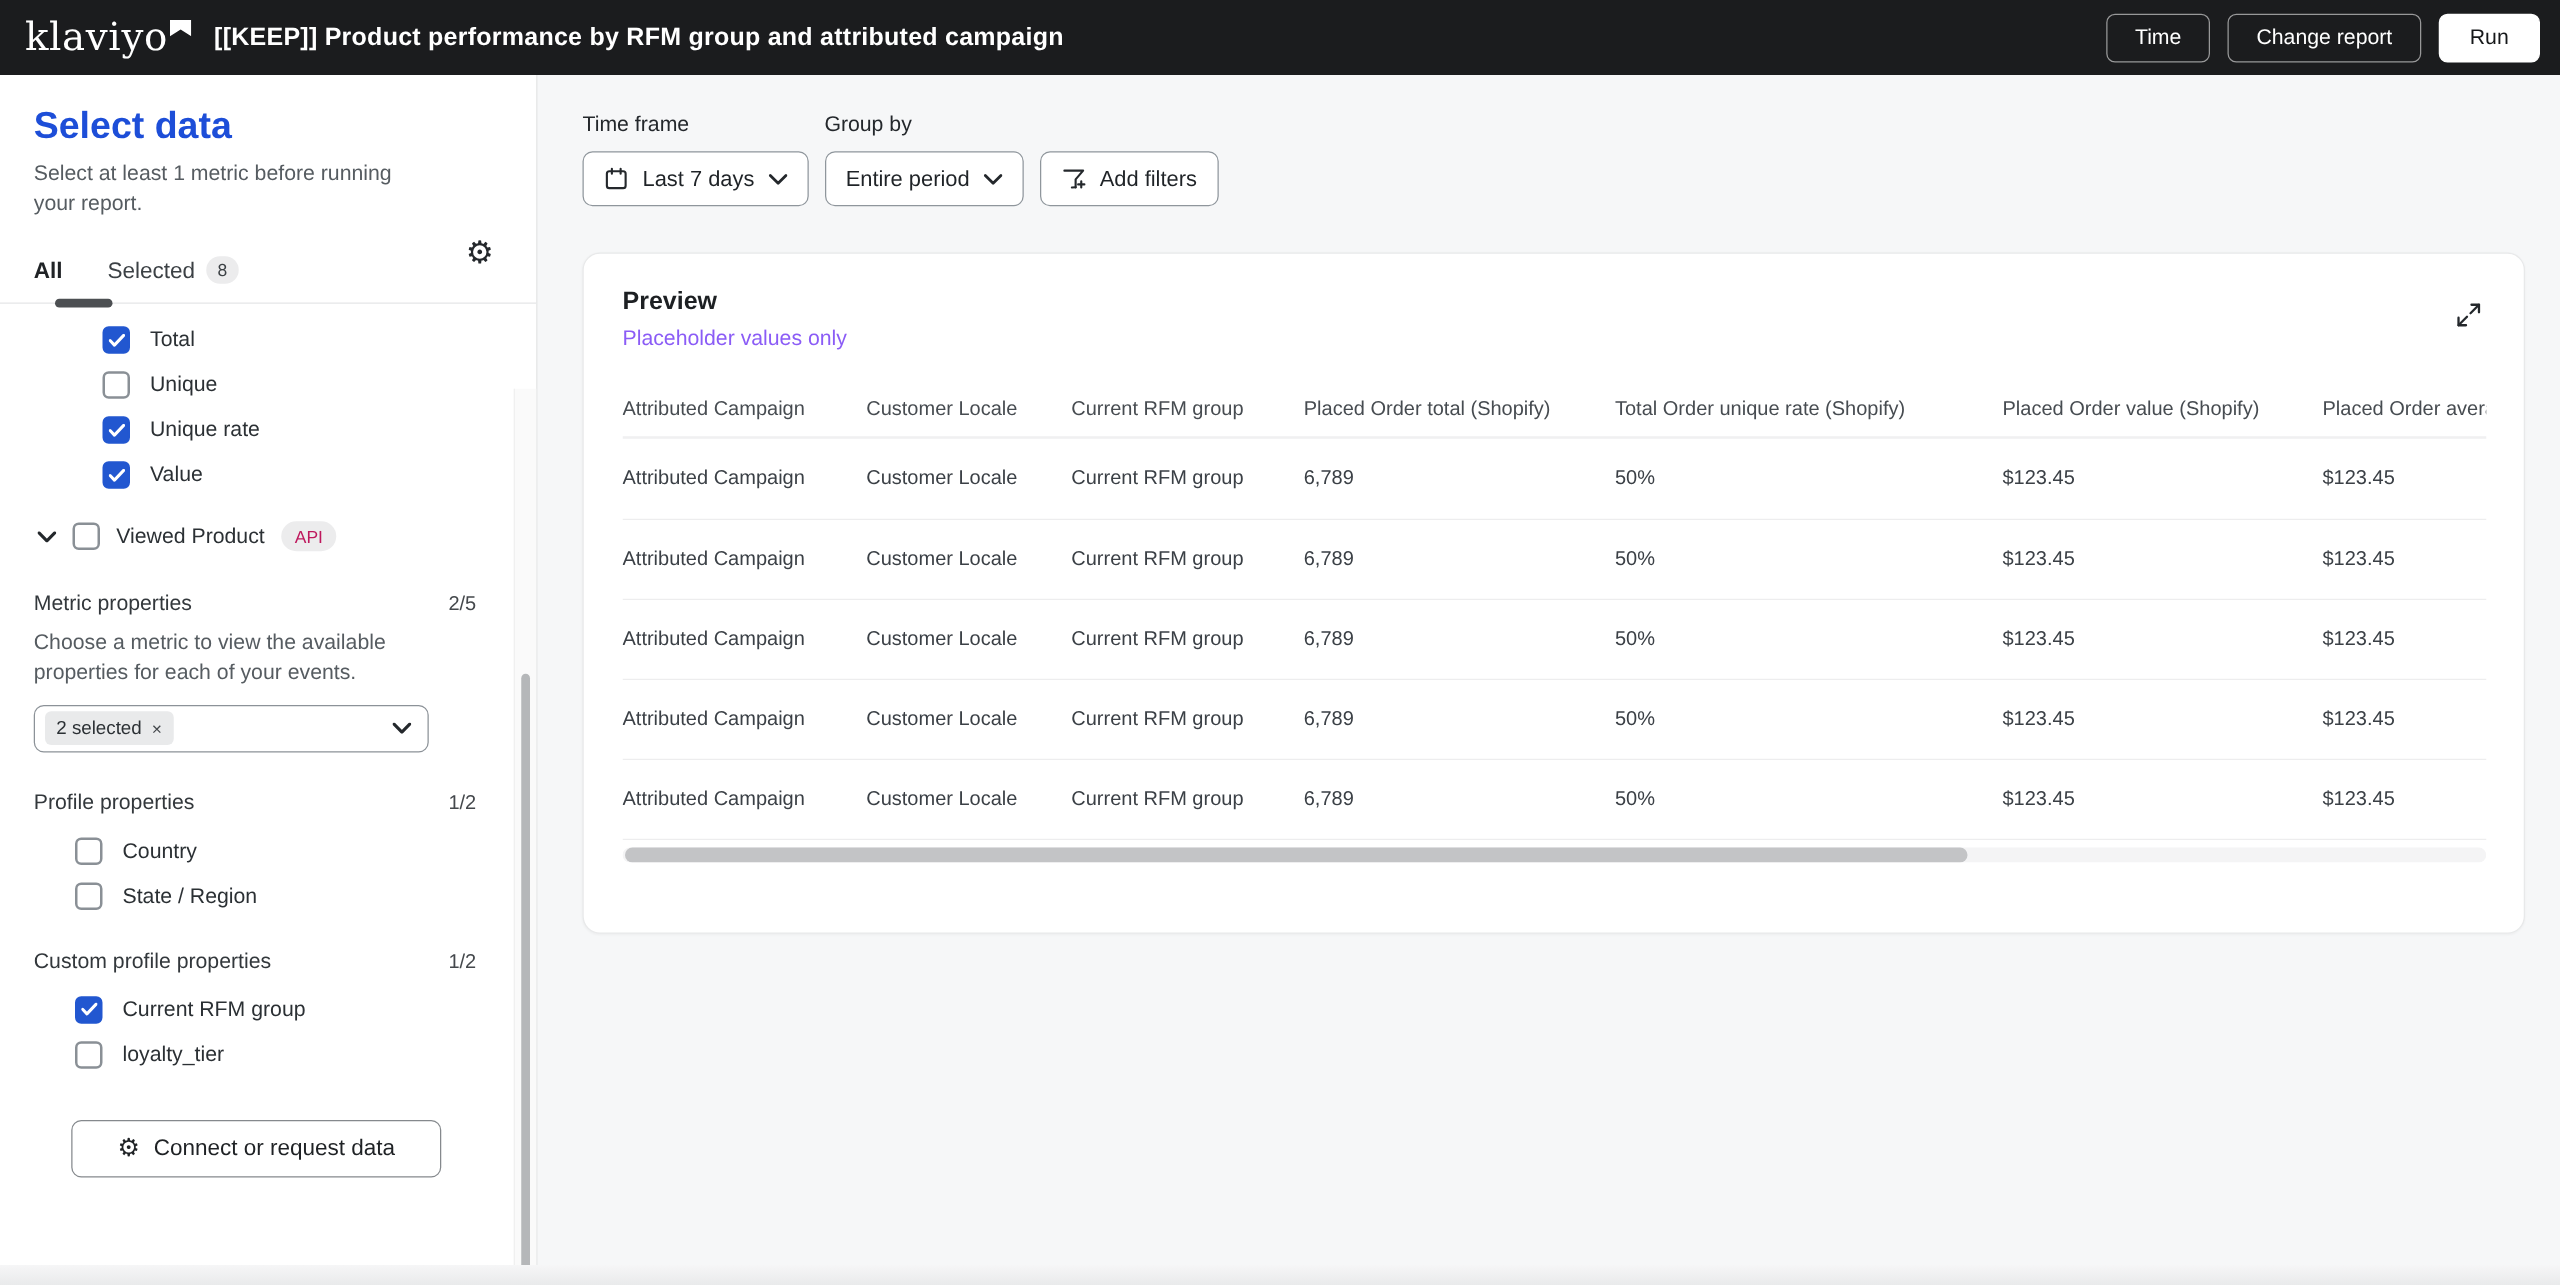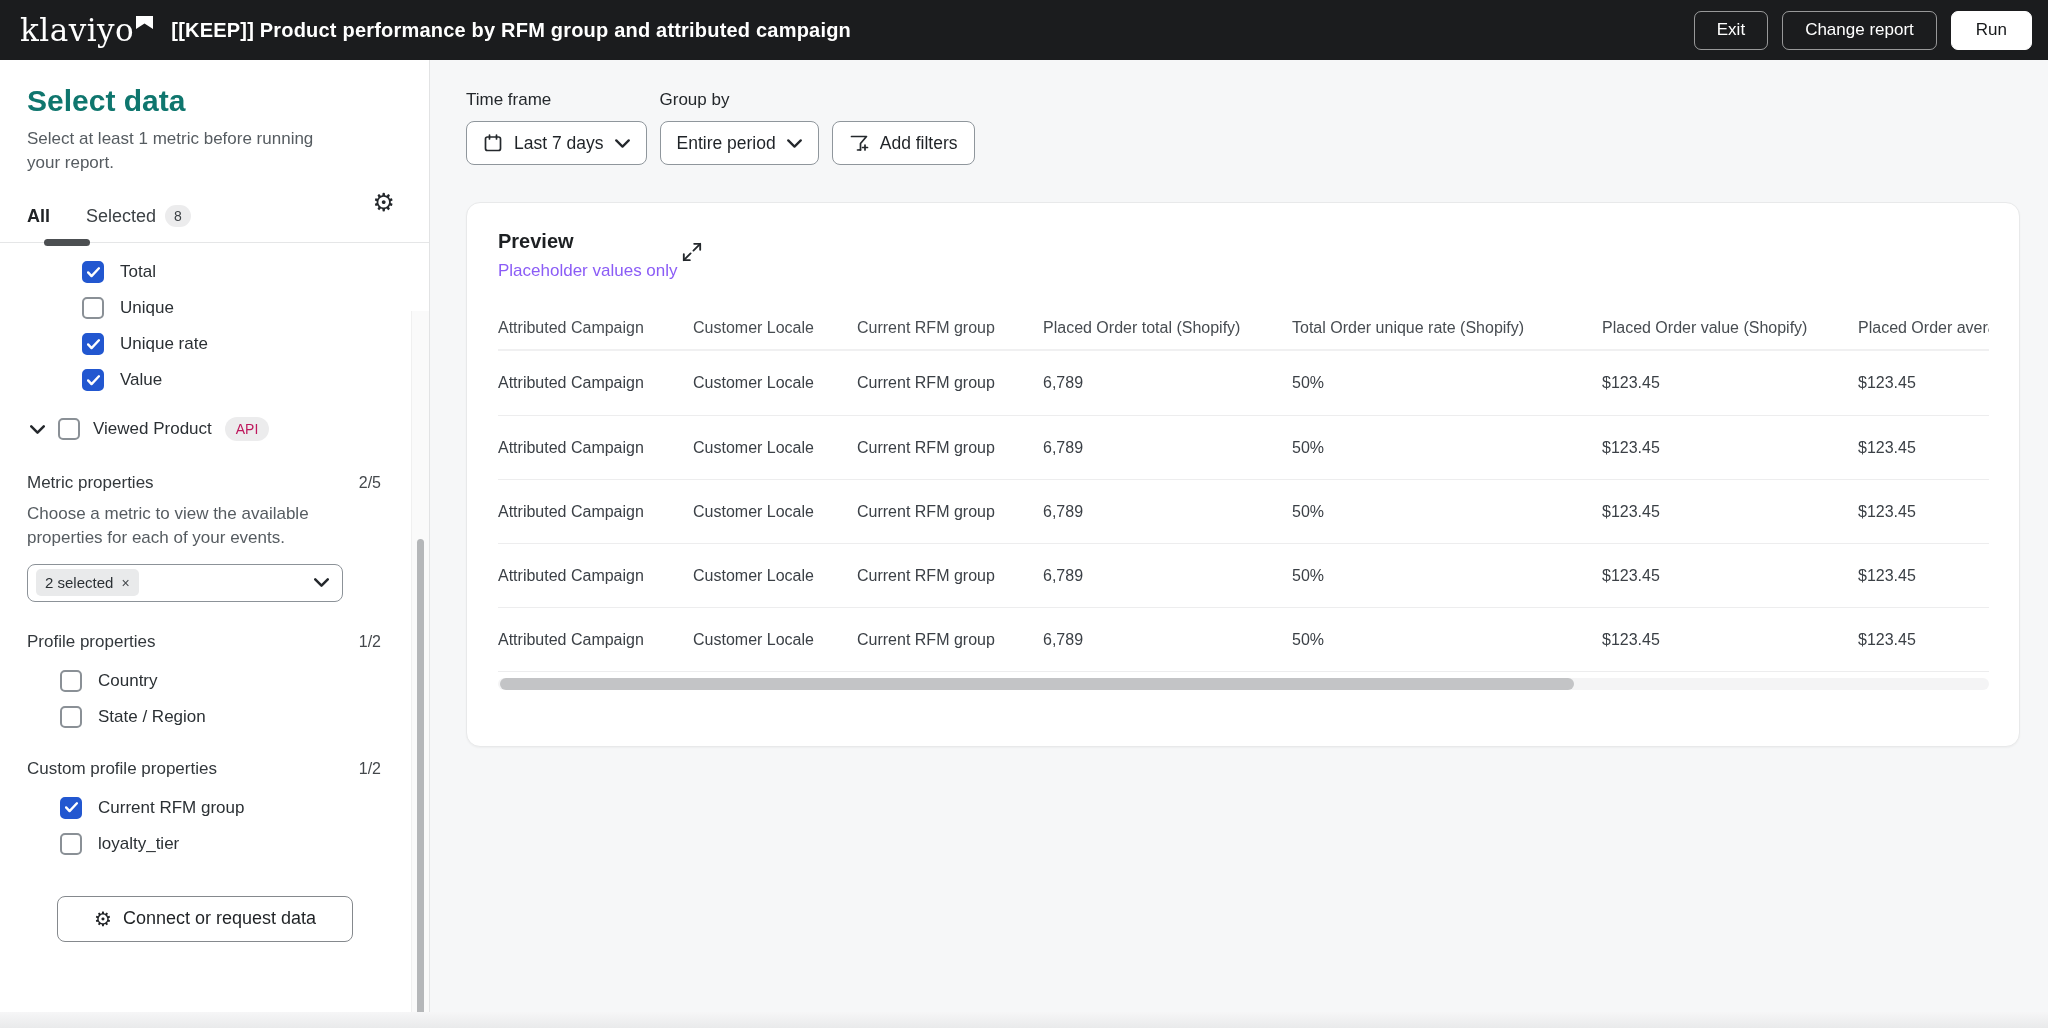--- a/index.html
+++ b/index.html
@@ -15,21 +15,21 @@
   .tb-btn { height:39px; padding:0 22px; border-radius:7px; border:1px solid rgba(255,255,255,.55); background:transparent; color:#fff; font-size:17px; font-family:inherit; cursor:pointer; }
   .tb-btn.primary { background:#fff; color:#16181a; border-color:#fff; padding:0 24px; font-weight:400; }
 
   
   .app { display:flex; height:952px; }
   .sidebar { width:430px; background:#fff; border-right:1px solid #e2e3e4; position:relative; padding:24px 18px 0 27px; flex:none; }
   .main { flex:1; padding:30px 28px 0 36px; position:relative; overflow:hidden; }
   .footer-strip { position:absolute; left:0; right:0; bottom:0; height:16px; background:linear-gradient(#f6f6f7,#e9eaeb); z-index:5; }
 
   
-  .sb-heading { font-size:30px; font-weight:bold; color:#0f766e; }
+  .sb-heading { font-size:30px; font-weight:bold; color:#1d4ed8; }
   .sb-sub { margin-top:9px; font-size:17px; line-height:1.42; color:#565c61; width:312px; }
   .sb-gear { position:absolute; top:130px; right:34px; font-size:25px; color:#24282c; line-height:1; cursor:pointer; background:none; border:none; }
   .tabs { display:flex; gap:36px; margin-top:30px; align-items:baseline; }
   .tab { font-size:18px; color:#3c4145; display:flex; align-items:center; gap:9px; cursor:pointer; }
   .tab.active { font-weight:bold; color:#202326; }
   .tab-badge { background:#ececed; color:#3c4145; font-size:14px; font-weight:normal; border-radius:11px; padding:3px 9px; }
   .tab-divider { position:relative; height:1px; background:#e5e6e7; margin:15px -18px 0 -27px; }
   .tab-divider::before { content:""; position:absolute; left:44px; top:-3px; width:46px; height:7px; border-radius:4px; background:#4c4f52; }
 
   .check-list { margin-top:11px; }
@@ -66,21 +66,21 @@
   
   .toolbar { display:flex; gap:13px; align-items:flex-end; }
   .ctl-group { display:flex; flex-direction:column; }
   .ctl-label { font-size:17px; color:#24282c; margin-bottom:11px; }
   .ctl-btn { height:44px; border:1px solid #8f969c; border-radius:8px; background:#fff; display:flex; align-items:center; gap:11px; padding:0 16px; font-size:17.5px; color:#1f2327; font-family:inherit; cursor:pointer; white-space:nowrap; }
   .ctl-btn svg { flex:none; }
   .ico-stroke { stroke:#24282c; stroke-width:1.7; fill:none; stroke-linecap:round; stroke-linejoin:round; }
 
   
   .card { margin-top:37px; background:#fff; border:1px solid #e8e9ea; border-radius:14px; box-shadow:0 1px 2px rgba(0,0,0,.04); height:545px; padding:27px 30px 0 31px; overflow:hidden; position:relative; }
-  .card-head { display:flex; justify-content:flex-start; align-items:flex-start; }
+  .card-head { display:flex; justify-content:space-between; align-items:flex-start; }
   .card-title { font-size:20px; font-weight:bold; color:#1d2023; }
   .card-sub { margin-top:8px; font-size:17px; color:#8b5cf6; }
   .expand-btn { background:none; border:none; cursor:pointer; padding:2px; margin-top:8px; }
 
   .tbl-wrap { margin-top:26px; overflow:hidden; width:100%; }
   .tbl { width:1700px; }
   .tr { display:flex; align-items:center; }
   .tr.head { height:42px; }
   .tr.body { height:64px; border-top:1px solid #ededee; }
   .tr.body:first-of-type { border-top:none; }
@@ -100,21 +100,21 @@
 
 <header class="topbar">
   <div class="logo">
     <span class="logo-text">klaviyo</span>
     <svg class="logo-flag" viewBox="0 0 17 14">
         <polygon points="0,0 17,0 17,13 8.5,7.6 0,13" fill="#ffffff"></polygon>
       </svg>
   </div>
   <div class="topbar-title">[[KEEP]] Product performance by RFM group and attributed campaign</div>
   <div class="topbar-actions">
-    <button class="tb-btn">Exit</button>
+    <button class="tb-btn">Time</button>
     <button class="tb-btn">Change report</button>
     <button class="tb-btn primary">Run</button>
   </div>
 </header>
 
 <div class="app">
 
   <aside class="sidebar">
     <div class="sb-heading">Select data</div>
     <div class="sb-sub">Select at least 1 metric before running your report.</div>

